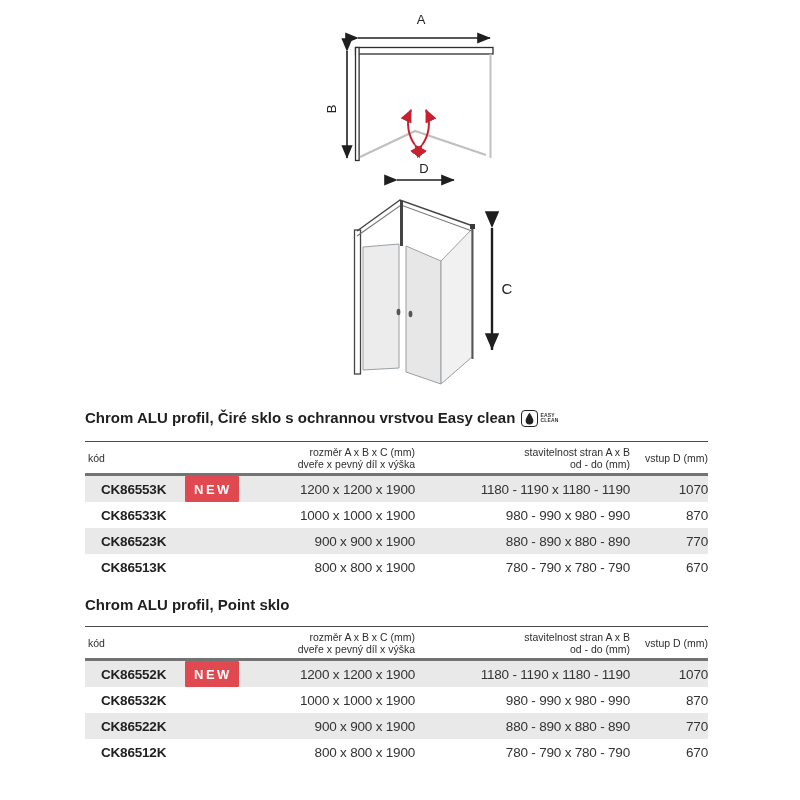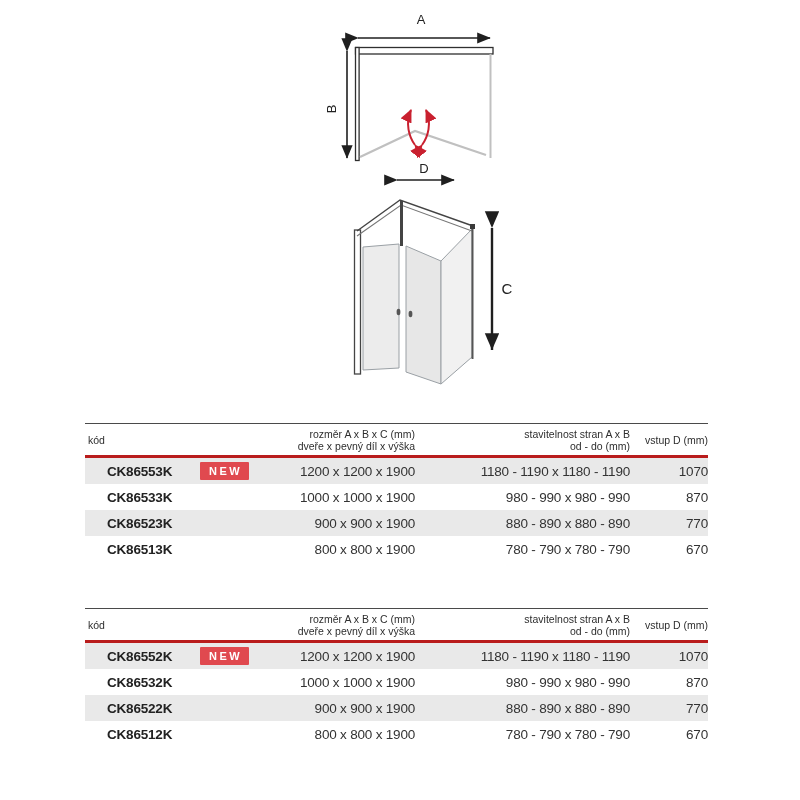--- a/index.html
+++ b/index.html
@@ -17,30 +17,30 @@
   #section-2 { top:596px; }
   .heading { font-size:15px; font-weight:bold; color:#1f1f1f; display:flex; align-items:center; gap:6px; line-height:18px; }
 
   .easyclean { display:inline-flex; align-items:center; gap:2px; }
   .easyclean .box { width:17px; height:17px; border:1.6px solid #222; border-radius:4px; display:flex; align-items:center; justify-content:center; }
   .easyclean .txt { display:flex; flex-direction:column; font-size:5px; line-height:5px; font-weight:bold; color:#333; letter-spacing:0.2px; }
 
   .tbl { margin-top:14px; border-top:1px solid #4a4a4a; }
   #section-2 .tbl { margin-top:12px; }
   .tbl-head, .tbl-row { display:grid; grid-template-columns:150px 180px 215px 78px; align-items:center; }
-  .tbl-head { height:34px; border-bottom:3px solid #b91c1c; font-size:10.5px; color:#2e2e2e; line-height:12px; }
+  .tbl-head { height:34px; border-bottom:3px solid #737373; font-size:10.5px; color:#2e2e2e; line-height:12px; }
   .tbl-head .c { text-align:right; }
   .tbl-head .l { padding-left:3px; }
   .tbl-row { height:26px; font-size:13.5px; color:#333; letter-spacing:-0.2px; }
   .tbl-row.striped { background:#e9e9e9; }
-  .cell-code { padding-left:7px; font-weight:bold; color:#222; position:relative;margin-left:15px; }
+  .cell-code { padding-left:16px; font-weight:bold; color:#222; position:relative; }
   .cc { text-align:right; }
   .badge { position:absolute; left:100px; top:50%; transform:translateY(-50%);
            display:inline-flex; align-items:center; justify-content:center;
-           height:18px; padding:0 7px 0 9px; font-size:11px; font-weight:bold;
+           height:26px; padding:0 7px 0 9px; font-size:13px; font-weight:bold;
            letter-spacing:2.5px; border-radius:1px; }
 </style>
 </head>
 <body>
 
 <div class="abs" id="diagram-top">
   <svg width="192" height="186" viewBox="0 0 192 186">
     <defs>
       <marker id="ah1" markerWidth="9" markerHeight="8" refX="8" refY="3.5" orient="auto">
         <path d="M0,0 L8.5,3.5 L0,7 Z" fill="#1f1f1f"></path>
@@ -96,20 +96,34 @@
 
     <ellipse cx="58.5" cy="119" rx="1.9" ry="3.2" fill="#555"></ellipse>
     <ellipse cx="70.5" cy="121" rx="1.9" ry="3.2" fill="#555"></ellipse>
 
     <line x1="152" y1="35" x2="152" y2="157" stroke="#1f1f1f" stroke-width="2.4" marker-start="url(#ah2)" marker-end="url(#ah2)"></line>
     <text x="167" y="101" font-size="15" text-anchor="middle">C</text>
   </svg>
 </div>
 
 <div class="abs section" id="section-1">
+  <div class="heading">
+    <span>Chrom ALU profil, Čiré sklo s ochrannou vrstvou Easy clean</span>
+    <span class="easyclean">
+      <span class="box">
+        <svg width="11" height="13" viewBox="0 0 11 13">
+            <path d="M5.5,0.8 C5.5,0.8 1.6,6 1.6,8.6 a3.9,3.9 0 0 0 7.8,0 C9.4,6 5.5,0.8 5.5,0.8 Z" fill="#222"></path>
+          </svg>
+      </span>
+      <span class="txt">
+        <span>EASY</span>
+        <span>CLEAN</span>
+      </span>
+    </span>
+  </div>
 
   <div class="tbl">
     <div class="tbl-head">
       <div class="l">kód</div>
       <div class="c">
         <div>rozměr A x B x C (mm)</div>
         <div>dveře x pevný díl x výška</div>
       </div>
       <div class="c">
         <div>stavitelnost stran A x B</div>
@@ -142,20 +156,23 @@
     <div class="tbl-row">
       <div class="cell-code"><span>CK86513K</span></div>
       <div class="cc">800 x 800 x 1900</div>
       <div class="cc">780 - 790 x 780 - 790</div>
       <div class="cc">670</div>
     </div>
   </div>
 </div>
 
 <div class="abs section" id="section-2">
+  <div class="heading">
+    <span>Chrom ALU profil, Point sklo</span>
+  </div>
 
   <div class="tbl">
     <div class="tbl-head">
       <div class="l">kód</div>
       <div class="c">
         <div>rozměr A x B x C (mm)</div>
         <div>dveře x pevný díl x výška</div>
       </div>
       <div class="c">
         <div>stavitelnost stran A x B</div>

